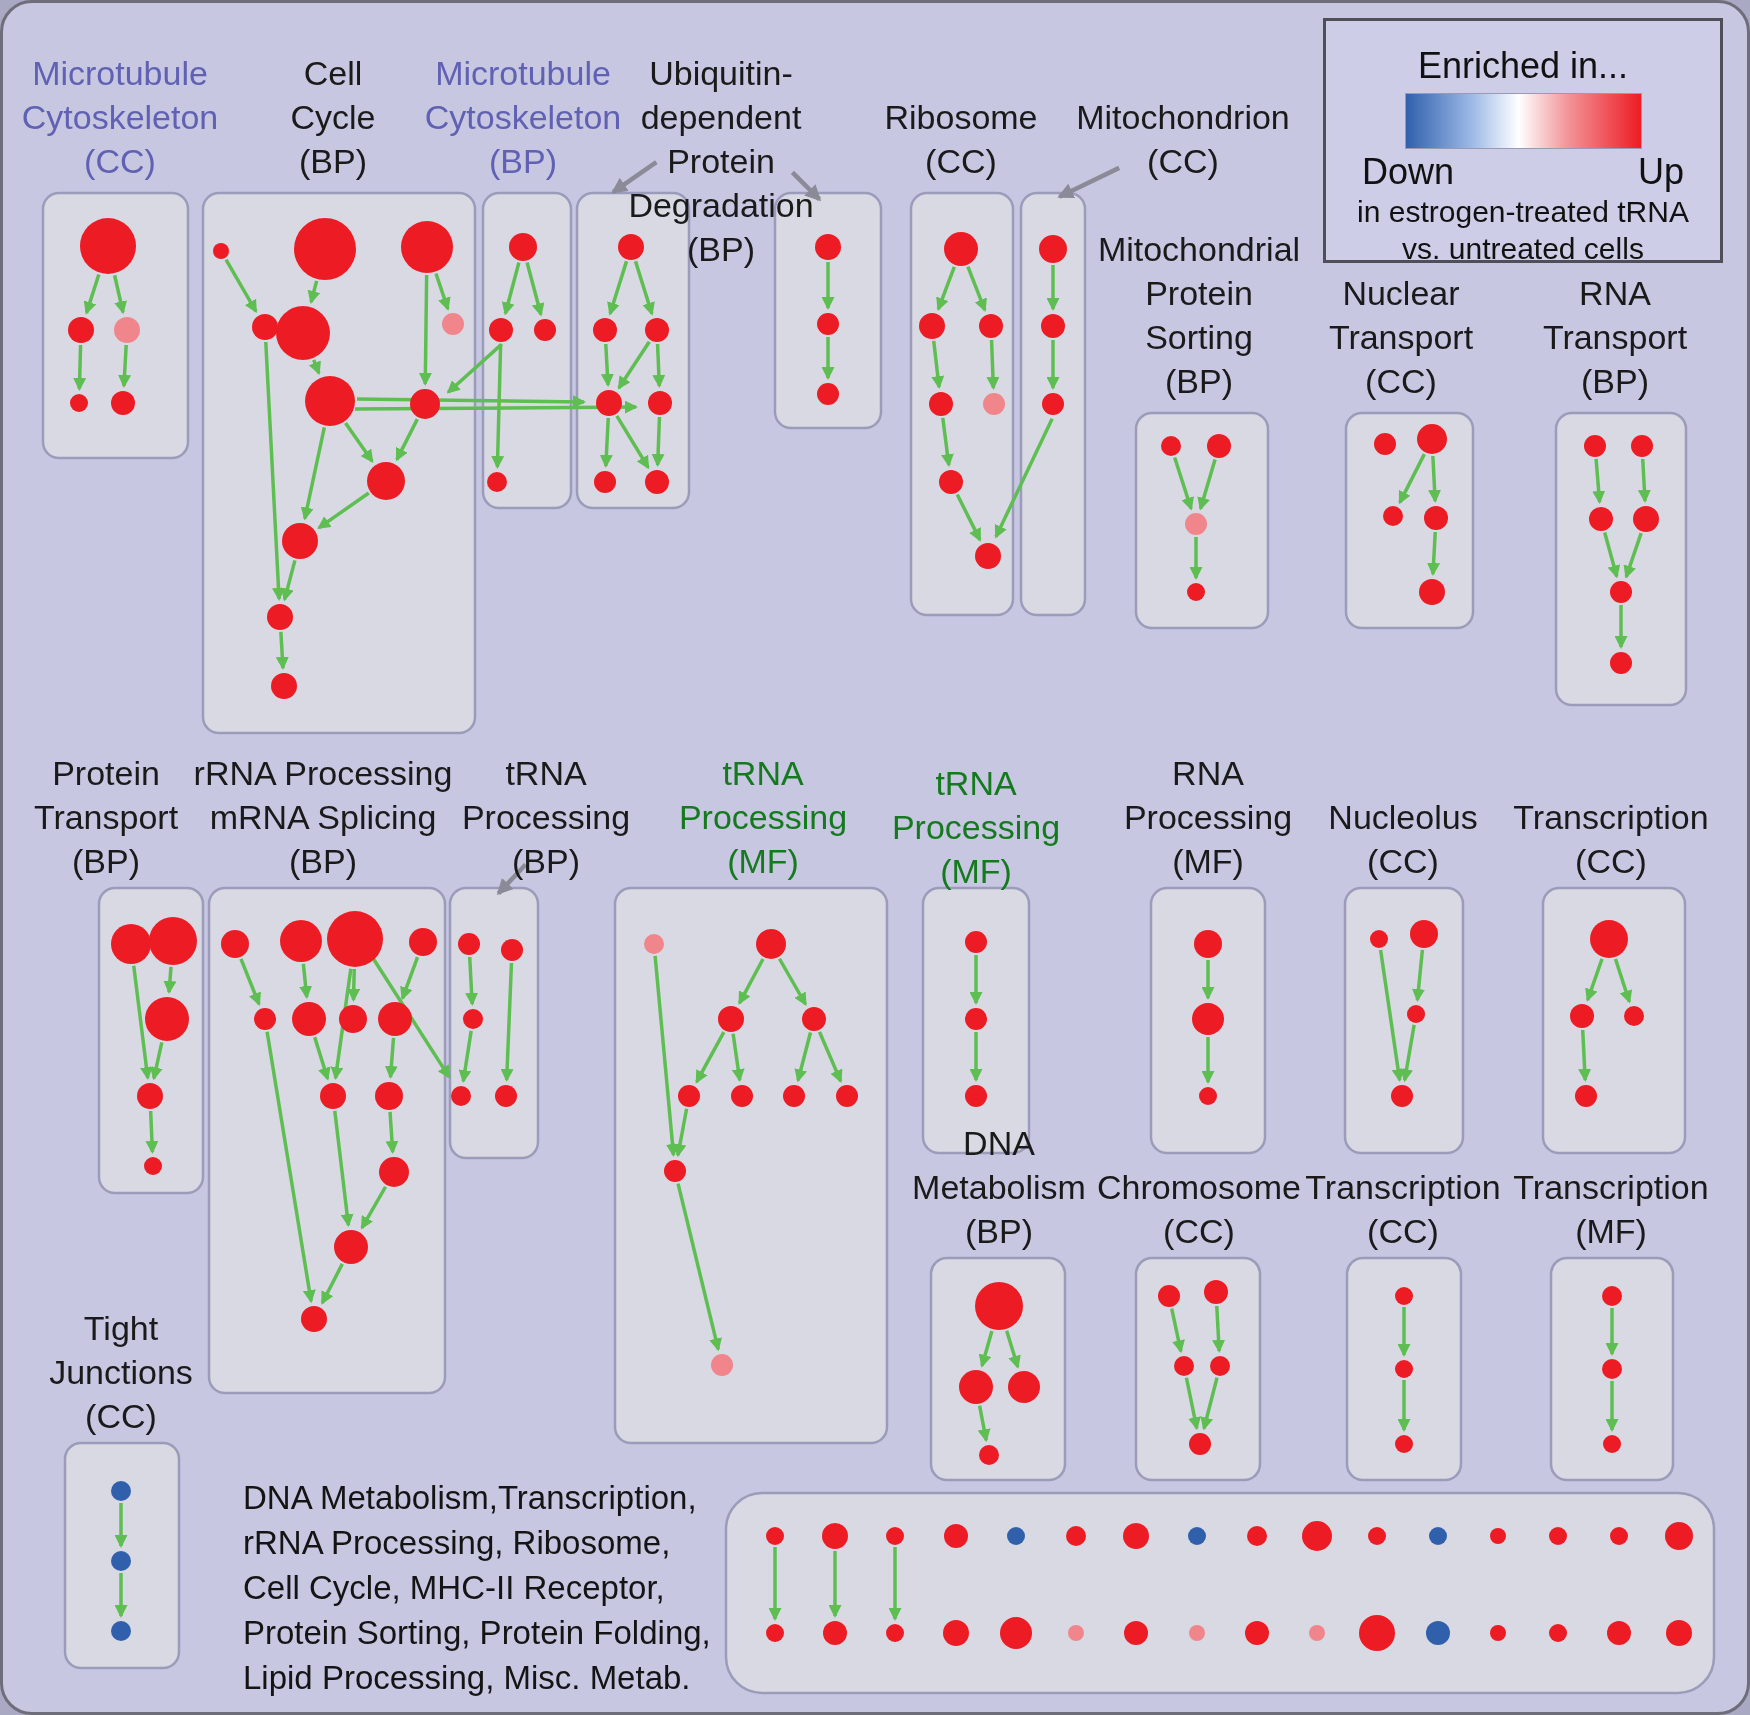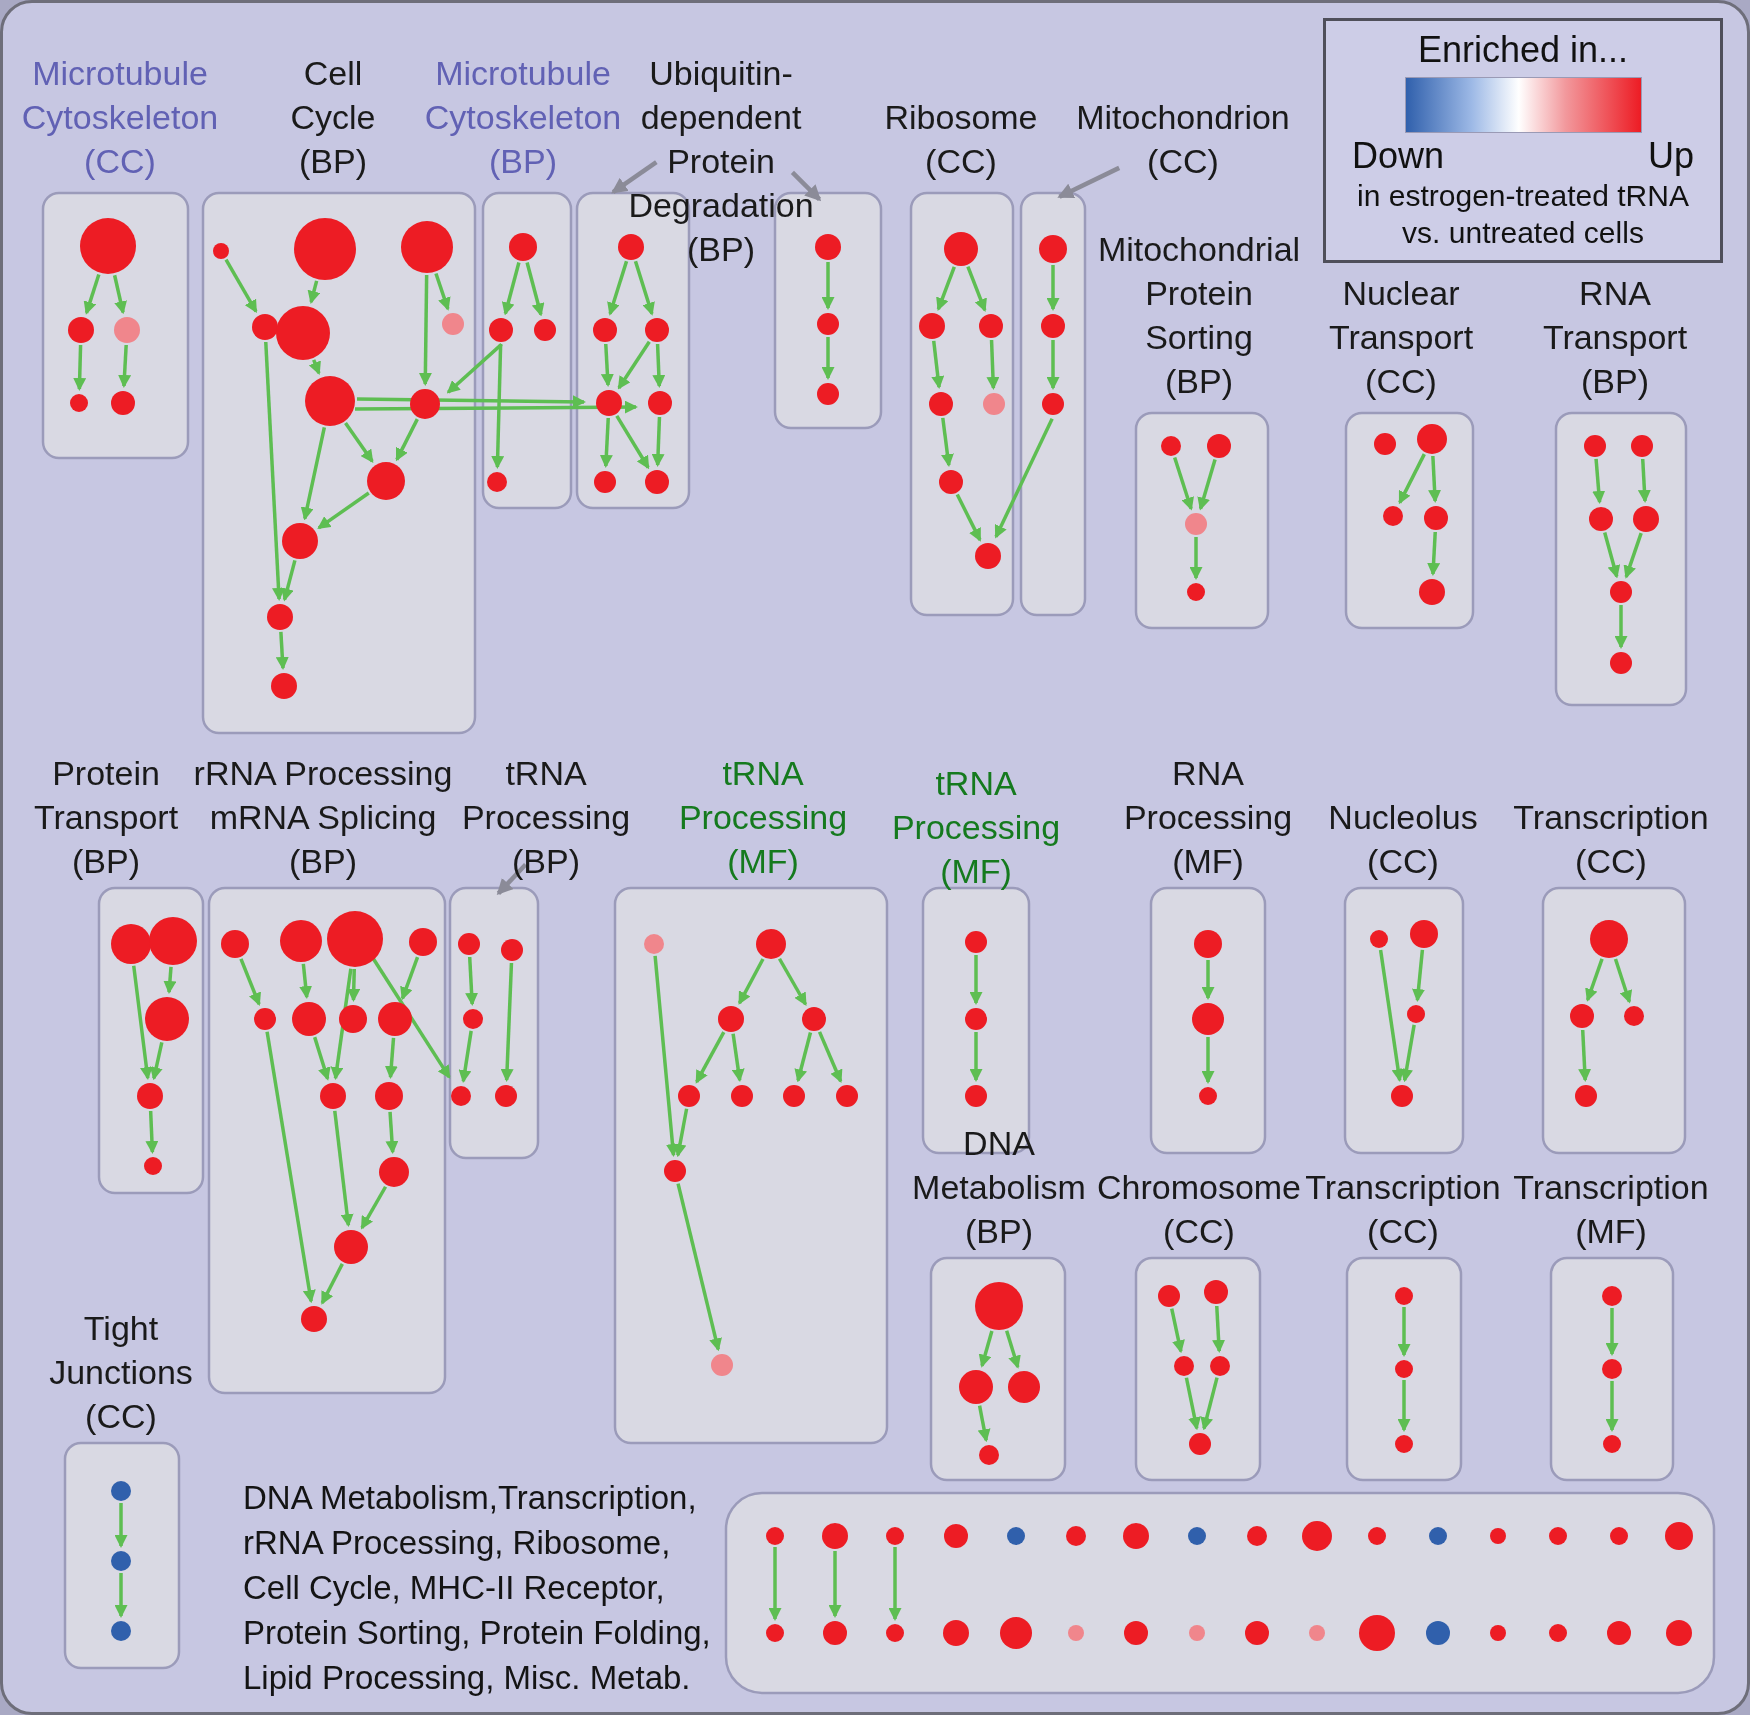--- a/index.html
+++ b/index.html
@@ -1,23 +1,23 @@
 <!DOCTYPE html>
 <html><head>
 <meta charset="utf-8">
 <style>
   html,body{margin:0;padding:0;background:#a9a9c4;}
   body{font-family:"Liberation Sans",sans-serif;}
   .canvas{position:relative;width:1750px;height:1715px;background:#c7c7e2;border:3px solid #6e6e7a;box-sizing:border-box;overflow:hidden;}
   svg#diagram{position:absolute;left:0;top:0;}
   svg text{font-family:"Liberation Sans",sans-serif;}
   .legend{position:absolute;box-sizing:border-box;border:3px solid #4f4f5a;background:#cdcde7;text-align:center;}
-  .legend-title{font-size:36px;color:#111;margin-top:8px;}
+  .legend-title{font-size:36px;color:#111;margin-top:24px;}
   .legend-bar{height:54px;margin:6px auto 0 auto;width:235px;border:1px solid #9a9ab5;}
-  .legend-downup{display:flex;justify-content:space-between;padding:0 26px;font-size:36px;color:#111;margin-top:2px;}
+  .legend-downup{display:flex;justify-content:space-between;padding:0 36px;font-size:36px;color:#111;margin-top:2px;}
   .legend-sub{font-size:30px;color:#111;line-height:37px;}
   .caption{position:absolute;font-size:33px;line-height:45px;color:#141414;white-space:nowrap;}
 </style>
 </head>
 <body>
 
 <div class="canvas" style="background: rgb(199, 199, 226); border-radius: 32px;">
 
   <svg id="diagram" width="1750" height="1715">
       <defs>

